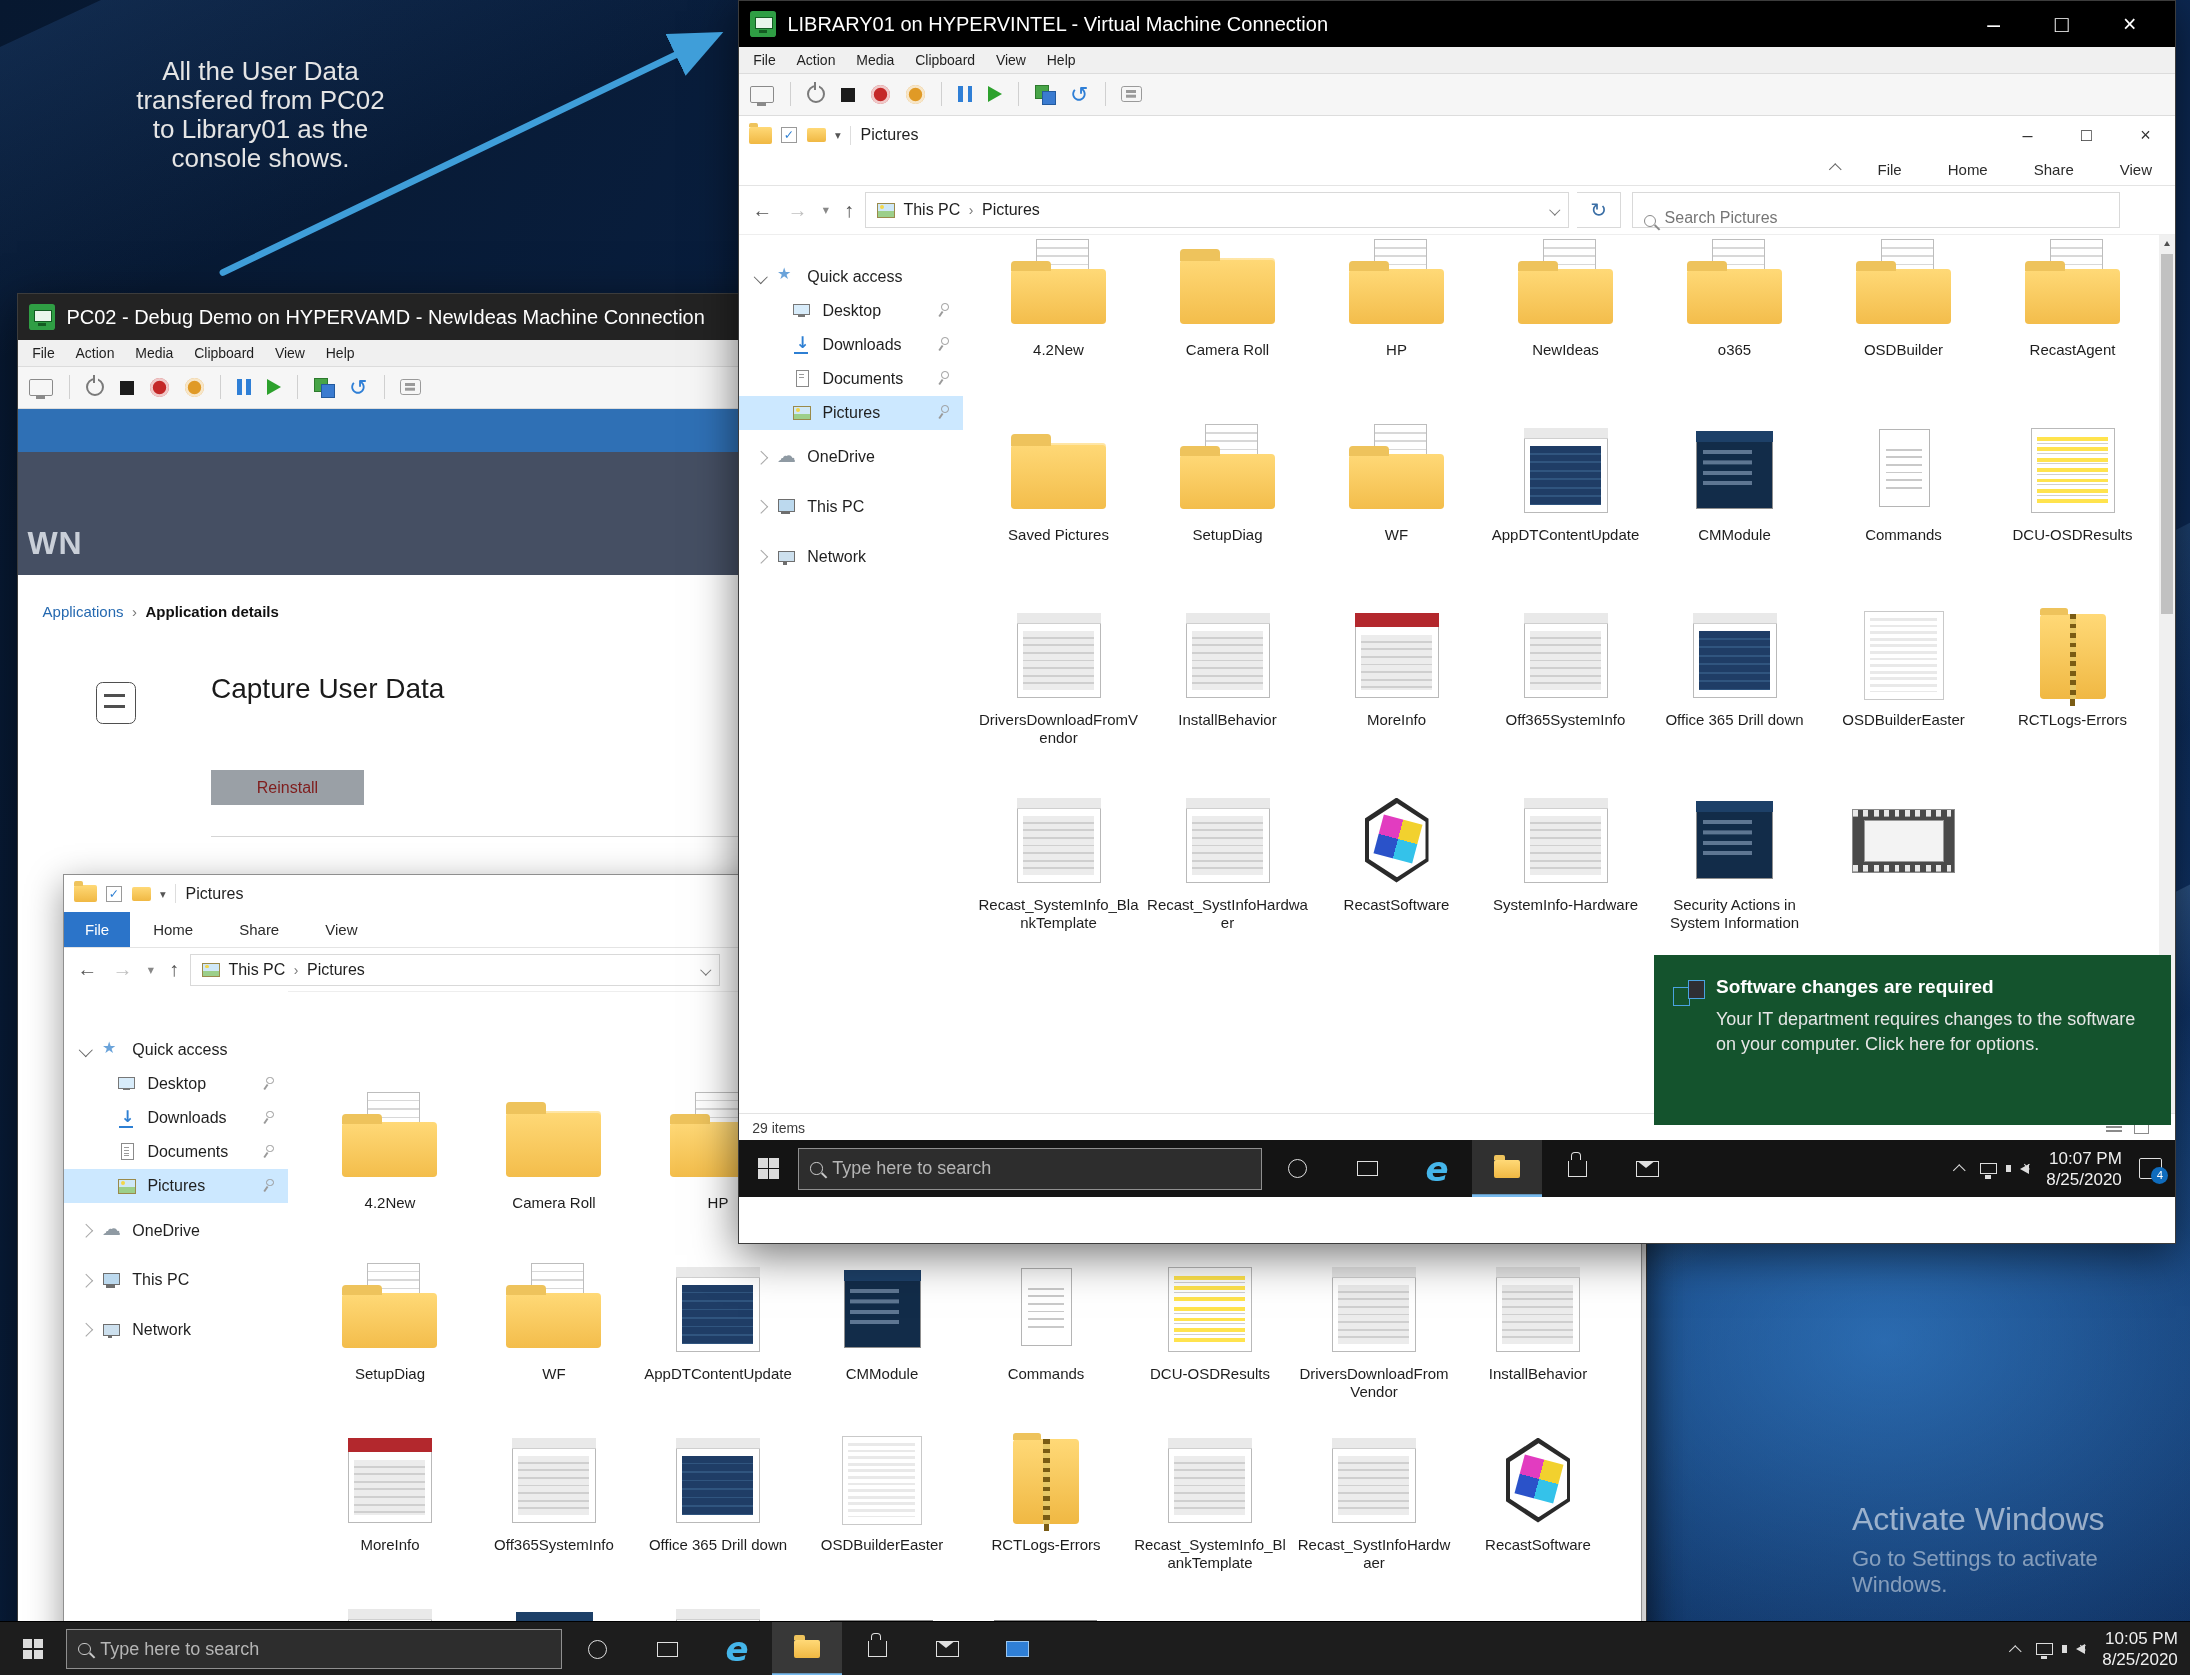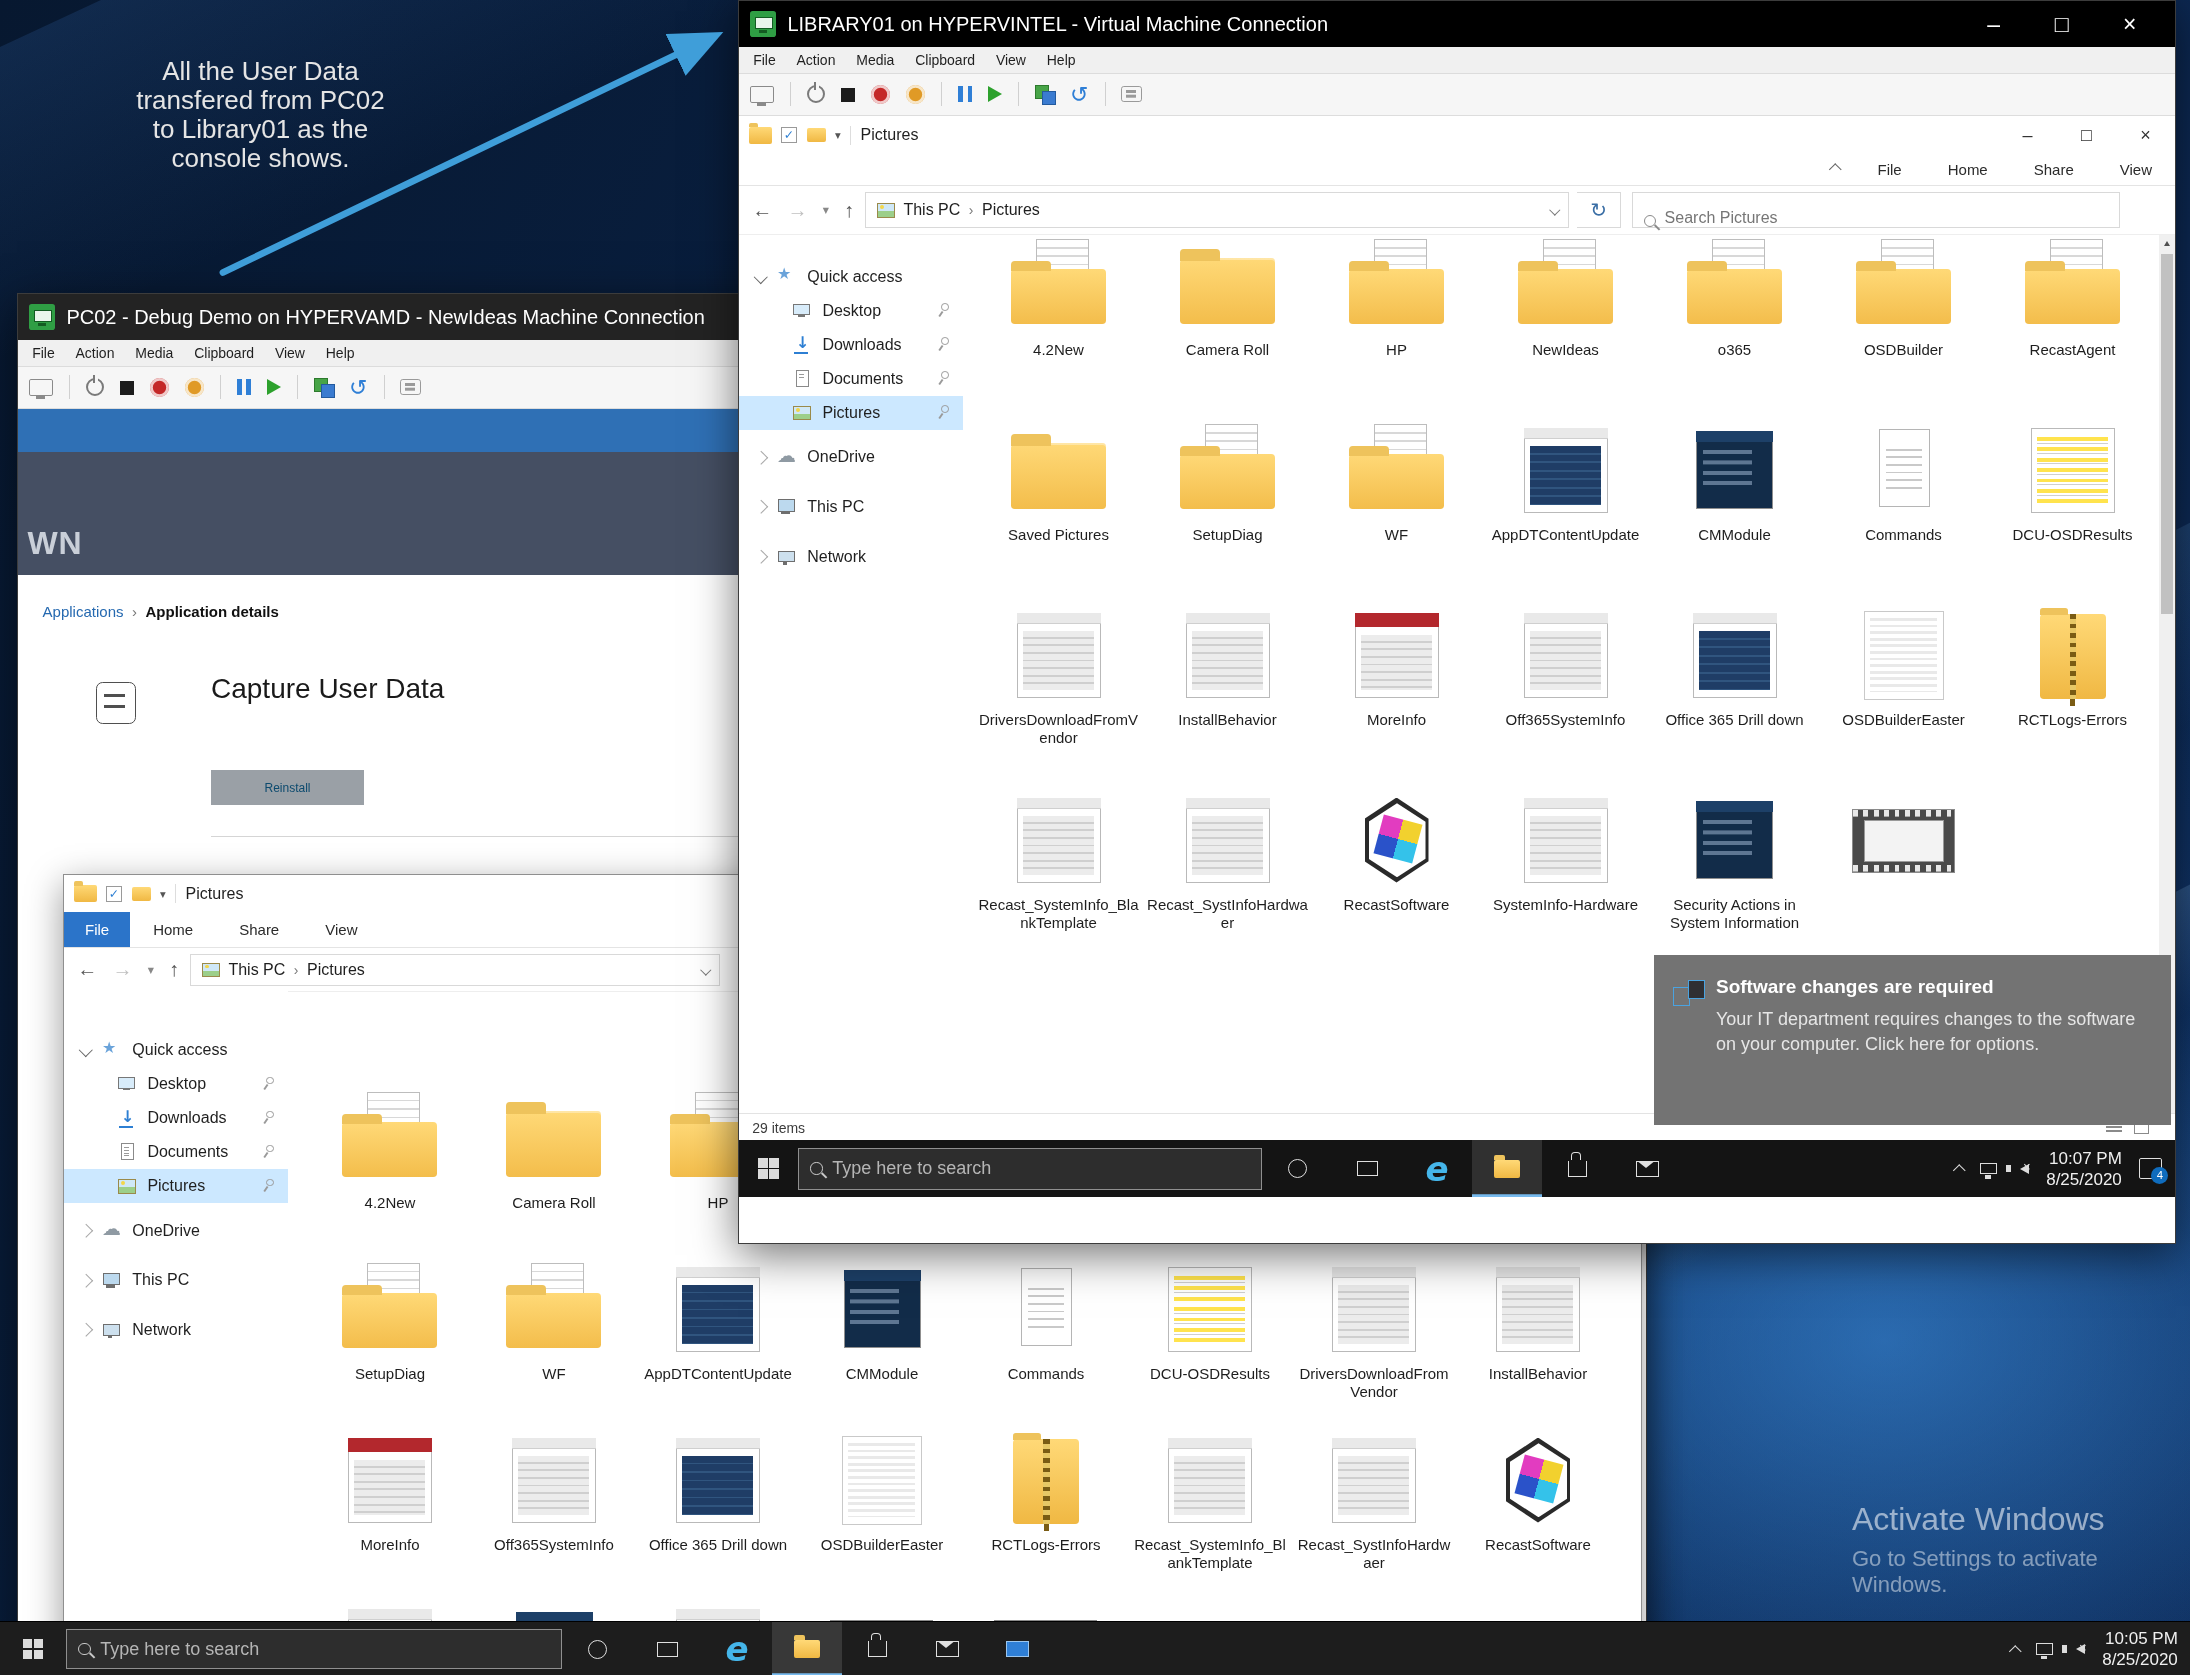--- a/index.html
+++ b/index.html
@@ -203,41 +203,41 @@
 .clock{font-size:17px;color:#f0f0f0;text-align:right;line-height:21px;white-space:nowrap}
 .badge{position:relative;width:23px;height:21px}
 .badge i{position:absolute;inset:0;border:1.9px solid #e0e0e0;border-radius:1.9px}
 .badge b{position:absolute;right:-6.6px;bottom:-4.7px;width:17px;height:17px;border-radius:50%;background:#0f6cbd;color:#fff;font-size:11.4px;line-height:17px;text-align:center;font-weight:normal}
 .vmstatus{position:absolute;left:0;top:1196px;width:100%;height:45px;background:#ececec;border-top:0.9px solid #c9c9c9;display:flex;align-items:center;padding:0 11.4px;gap:9.5px;z-index:70}
 .status-box{border:0.9px solid #c9c9c9;background:#f7f7f7;padding:4.7px 15px;font-size:14px;color:#333}
 .sb-icons{margin-left:auto;display:flex;gap:11.4px;padding-right:5.7px}
 .sb-ico{width:21px;height:17px;border:1.9px solid #9a9a9a;background:#ddd}
 
 
-.toast{position:absolute;left:915px;top:954px;width:517px;height:170px;background:#737373;z-index:60;color:#fff;padding:21px 21px 19px 62px}
+.toast{position:absolute;left:915px;top:954px;width:517px;height:170px;background:#14532d;z-index:60;color:#fff;padding:21px 21px 19px 62px}
 .toast-ico{position:absolute;left:19px;top:24.6px;width:32px;height:26.5px}
 .toast-ico::before{content:"";position:absolute;left:0;bottom:0;width:15px;height:17px;border:1.9px solid #4aa3e0}
 .toast-ico::after{content:"";position:absolute;right:0;top:0;width:15px;height:17px;border:1.9px solid #4aa3e0;background:#2f2f33}
 .toast-title{font-size:19px;font-weight:bold;margin-bottom:8.5px}
 .toast-body{font-size:18px;line-height:25.6px;color:#e6e6e6}
 
 
 .pc02-screen{position:absolute;left:0;top:115px;width:100%;height:1277px;background:#fff;overflow:hidden}
 .sc-bluebar{position:absolute;left:0;top:0;width:100%;height:43px;background:#2f70b5}
 .sc-band{position:absolute;left:0;top:43px;width:100%;height:123px;background:#454f63}
 .sc-wn{position:absolute;left:9.5px;bottom:13.2px;font-size:32px;font-weight:600;color:#c9cfd8;letter-spacing:0.9px}
 .sc-crumbs{position:absolute;left:24.6px;top:194px;font-size:15px;display:flex;gap:8.5px;align-items:center}
 .sc-crumb-link{color:#2569b0}
 .sc-crumb-sep{color:#777}
 .sc-crumb-cur{color:#111;font-weight:bold}
 .cap-icon{position:absolute;left:78px;top:273px;width:40px;height:42px;border:1.9px solid #4f4f4f;border-radius:6.6px}
 .cap-icon::before{content:"";position:absolute;left:6.6px;top:11.4px;width:21px;height:2.8px;background:#4f4f4f}
 .cap-icon::after{content:"";position:absolute;left:6.6px;top:22px;width:21px;height:2.8px;background:#4f4f4f}
 .cap-heading{position:absolute;left:193px;top:264px;font-size:28px;color:#1a1a1a}
-.reinstall-btn{position:absolute;left:193px;top:361px;width:153px;height:35px;background:#9aa0a6;color:#0c4a6e;font-size:12px;display:flex;align-items:center;justify-content:center}
+.reinstall-btn{position:absolute;left:193px;top:361px;width:153px;height:35px;background:#9aa0a6;color:#7f1d1d;font-size:16px;display:flex;align-items:center;justify-content:center}
 .sc-divider{position:absolute;left:193px;top:427px;width:1382px;height:0.9px;background:#d5d5d5}
 
 
 .annot{position:absolute;left:57px;top:57px;width:407px;z-index:200;text-align:center;font-size:26px;line-height:29px;font-weight:normal;color:#e5e5e5}
 .annot-arrow{position:absolute;left:185px;top:15px;z-index:200}
 
 
 .hosttaskbar{position:absolute;left:0;top:1621px;width:2191px;height:55px;background:#1d1d1d;border-top:0.9px solid #000;display:flex;align-items:center;z-index:300;overflow:hidden}
 .hosttaskbar .tb-start{width:66px}
 .hosttaskbar .tb-search{width:496px;height:40px}

